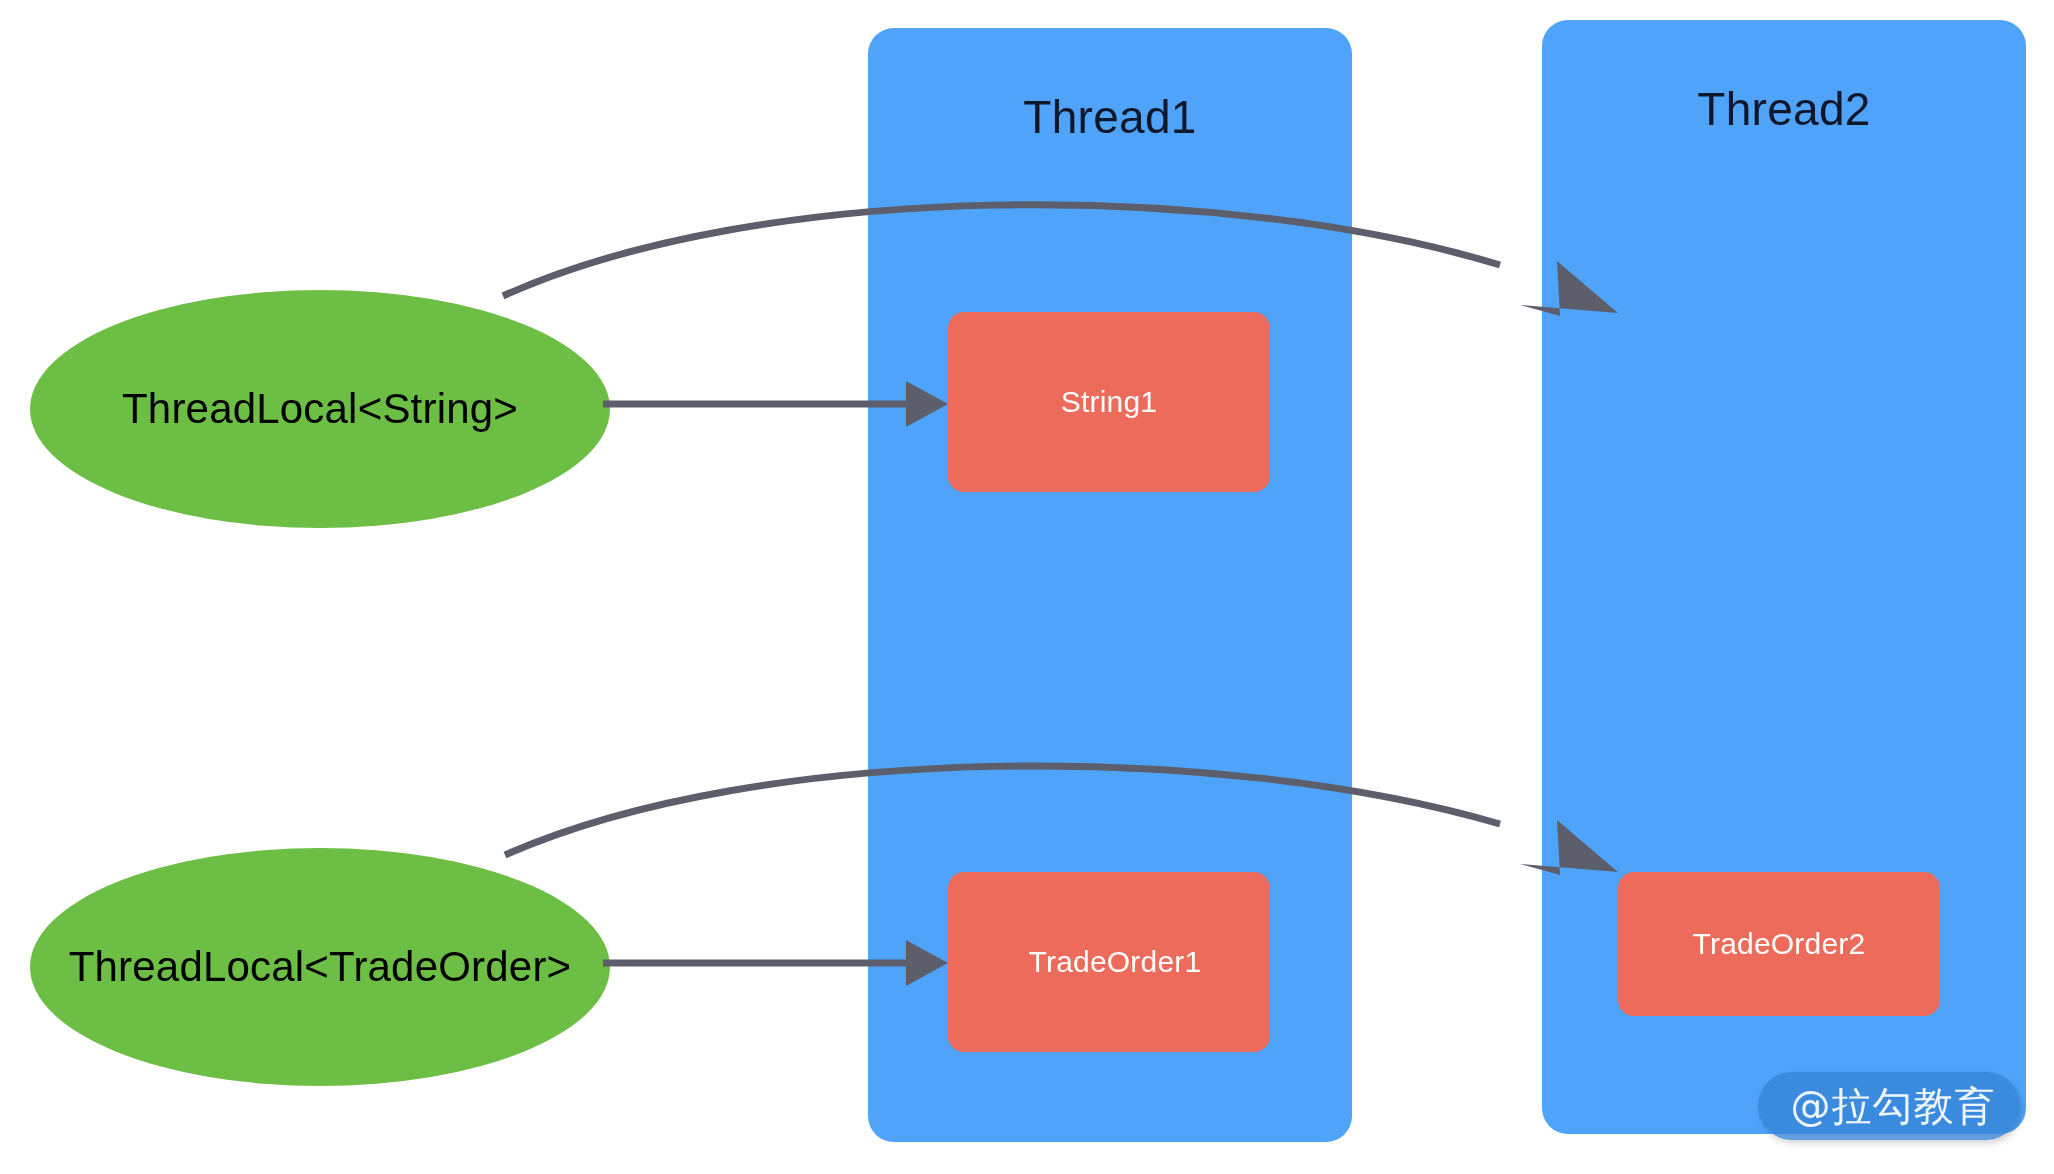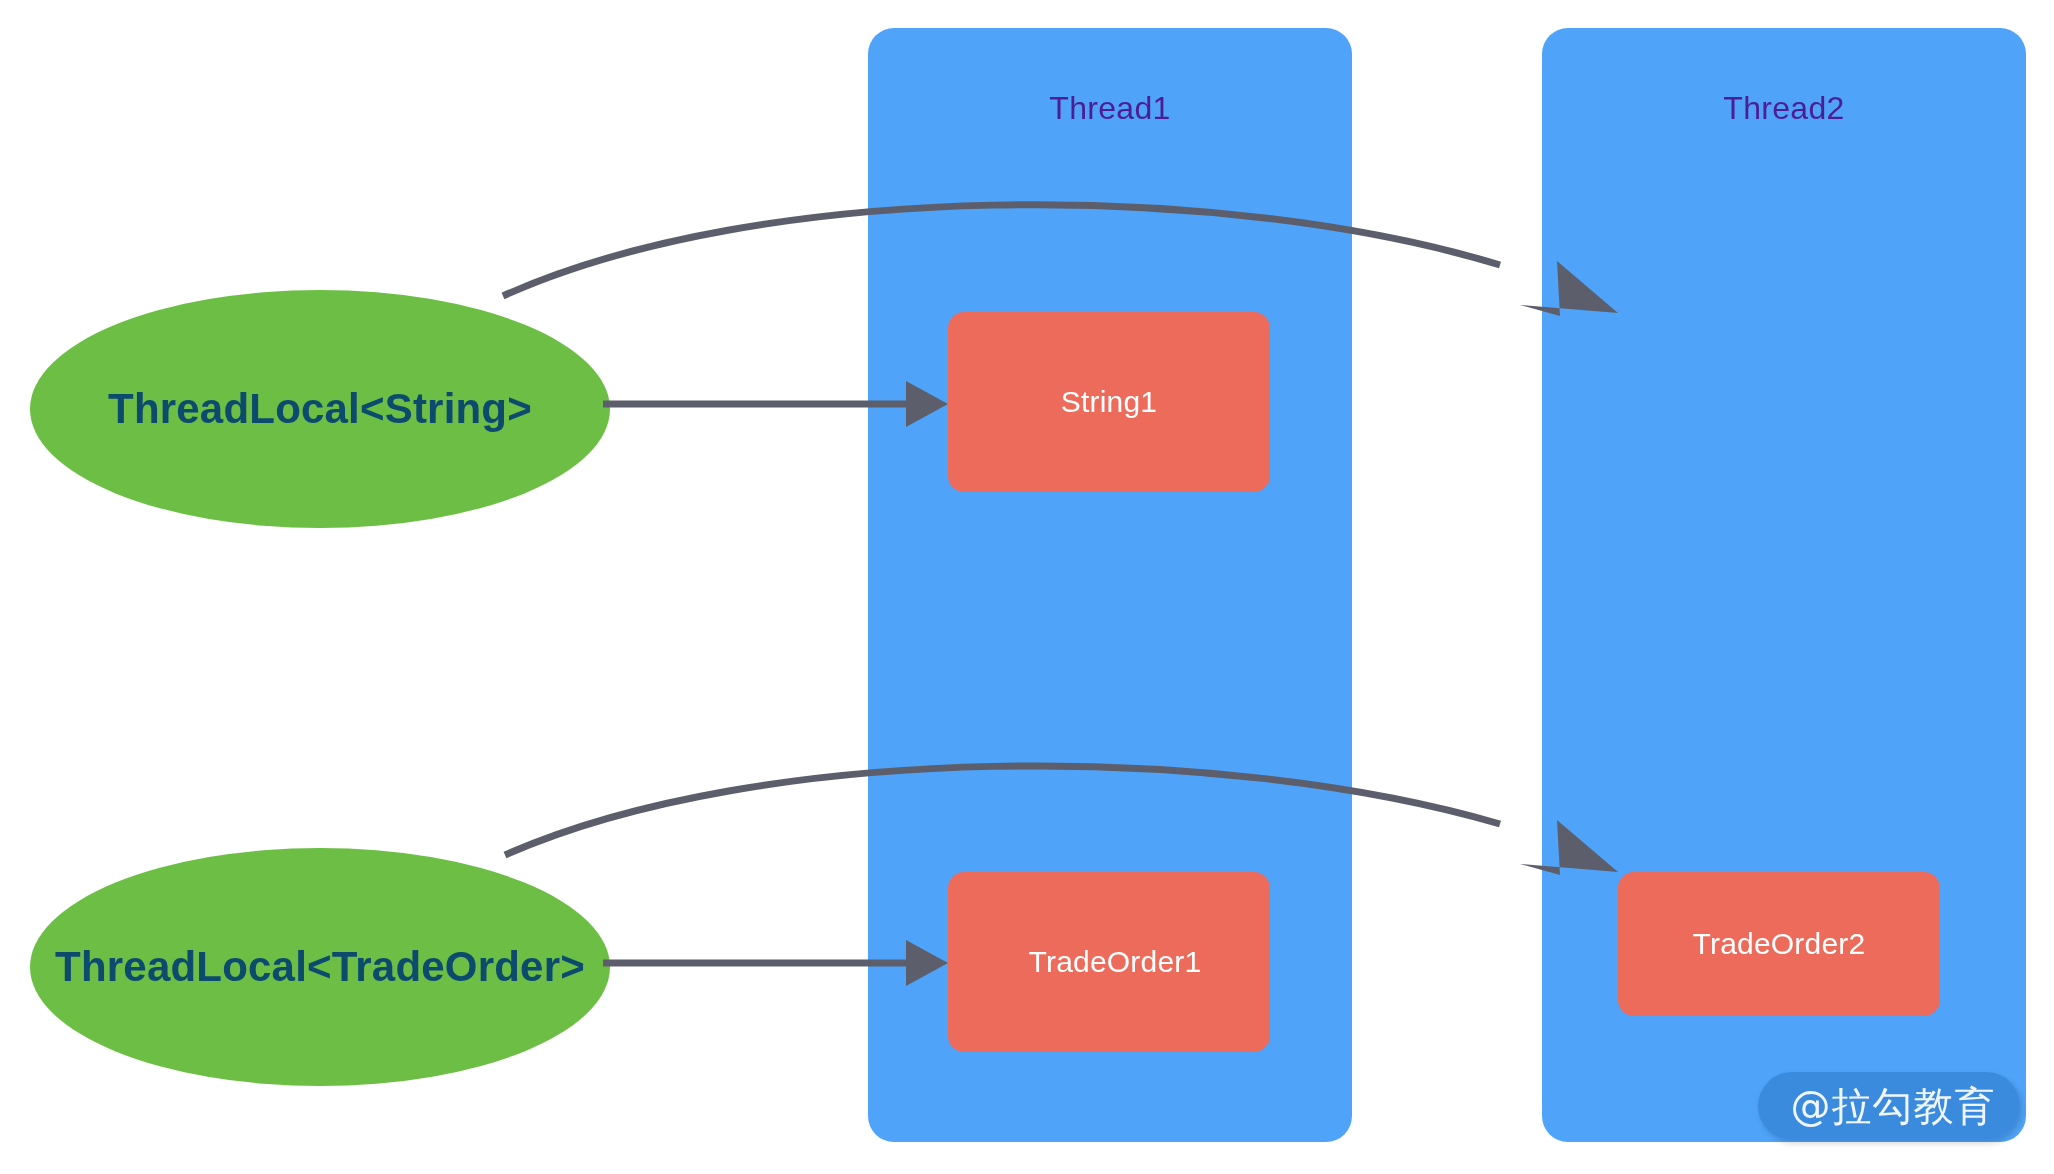--- a/index.html
+++ b/index.html
@@ -25,22 +25,22 @@
     position: absolute;
     background: #4FA4FA;
     border-radius: 26px;
     box-sizing: border-box;
   }
   .thread-column-label {
     position: absolute;
     left: 0;
     right: 0;
     text-align: center;
-    color: #4c1d95;
-    font-size: 32px;
+    color: #0f172a;
+    font-size: 46px;
     font-weight: 400;
     letter-spacing: 0.3px;
     white-space: nowrap;
   }
 
   
   .value-box {
     position: absolute;
     background: #EC6B5B;
     border-radius: 16px;
@@ -61,23 +61,23 @@
   .tl-ellipse {
     position: absolute;
     background: #6CBE45;
     border-radius: 50%;
     display: flex;
     align-items: center;
     justify-content: center;
     box-sizing: border-box;
   }
   .tl-ellipse-label {
-    color: #0c4a6e;
+    color: #000000;
     font-size: 42px;
-    font-weight: 700;
+    font-weight: 400;
     white-space: nowrap;
     letter-spacing: 0.2px;
   }
 
   
   #arrow-layer {
     position: absolute;
     left: 0;
     top: 0;
     width: 2054px;
@@ -115,21 +115,21 @@
 </style>
 </head>
 <body>
 
 <div id="diagram-root">
 
   <div class="thread-column" style="left:868px; top:28px; width:484px; height:1114px;">
     <div class="thread-column-label" style="top:62px;">Thread1</div>
   </div>
 
-  <div class="thread-column" style="left:1542px; top:28px; width:484px; height:1114px;text-decoration:underline;">
+  <div class="thread-column" style="left:1542px; top:20px; width:484px; height:1114px;text-decoration:underline;">
     <div class="thread-column-label" style="top:62px;">Thread2</div>
   </div>
 
   <div class="value-box" style="left:948px; top:312px; width:322px; height:180px;">
     <span class="value-box-label">String1</span>
   </div>
 
   <div class="value-box" style="left:948px; top:872px; width:322px; height:180px;padding-left:12px;">
     <span class="value-box-label">TradeOrder1</span>
   </div>

